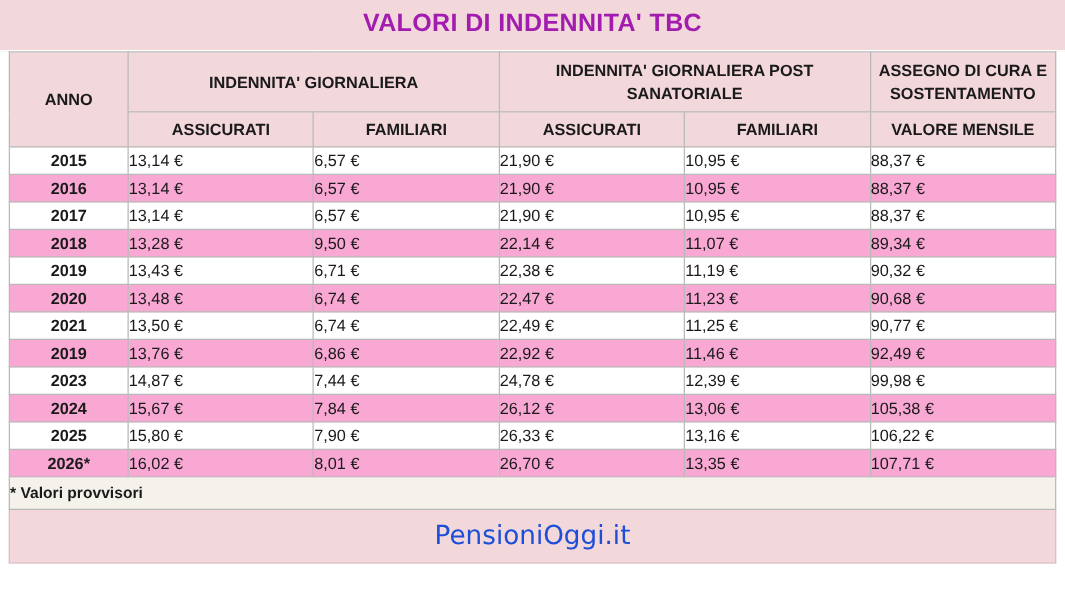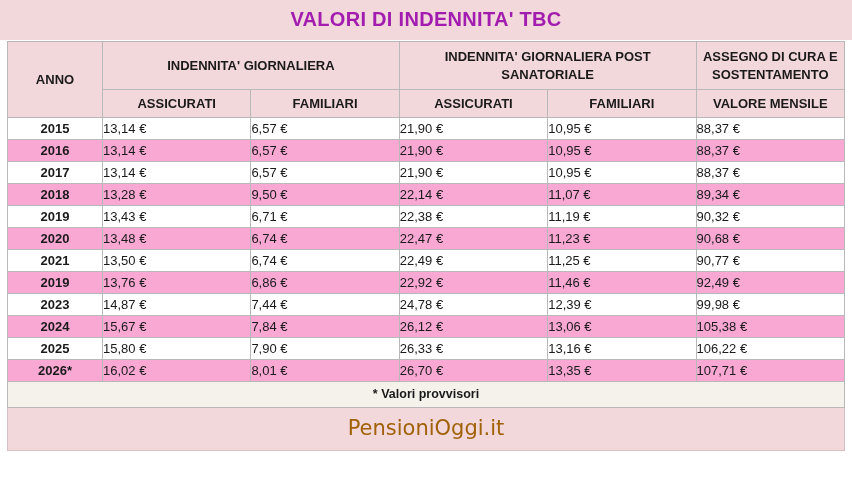--- a/index.html
+++ b/index.html
@@ -84,36 +84,35 @@
   tr.plain td {
     background: #ffffff;
   }
   .footnote {
     background: #f4f2ea;
     border: 1px solid #b9b9b9;
     border-top: none;
     width: 838px;
     margin: 0 7px;
     box-sizing: border-box;
-    text-align: center;
     font-size: 12.5px;
     font-weight: bold;
     color: #1a1a1a;
     padding: 5px 0 6px 0;
   }
   .brand {
     background: #f2d7db;
     border: 1px solid #d8c0c4;
     border-top: none;
     width: 838px;
     margin: 0 7px 0 7px;
     box-sizing: border-box;
     text-align: center;
     font-size: 21px;
-    color: #a16207;
+    color: #1d4ed8;
     padding: 8px 0 10px 0;
     font-family: "DejaVu Sans", sans-serif;
   }
   .spacer { flex: 1 1 auto; background: #ffffff; }
 </style>
 </head>
 <body>
 
 <div class="page">
 

